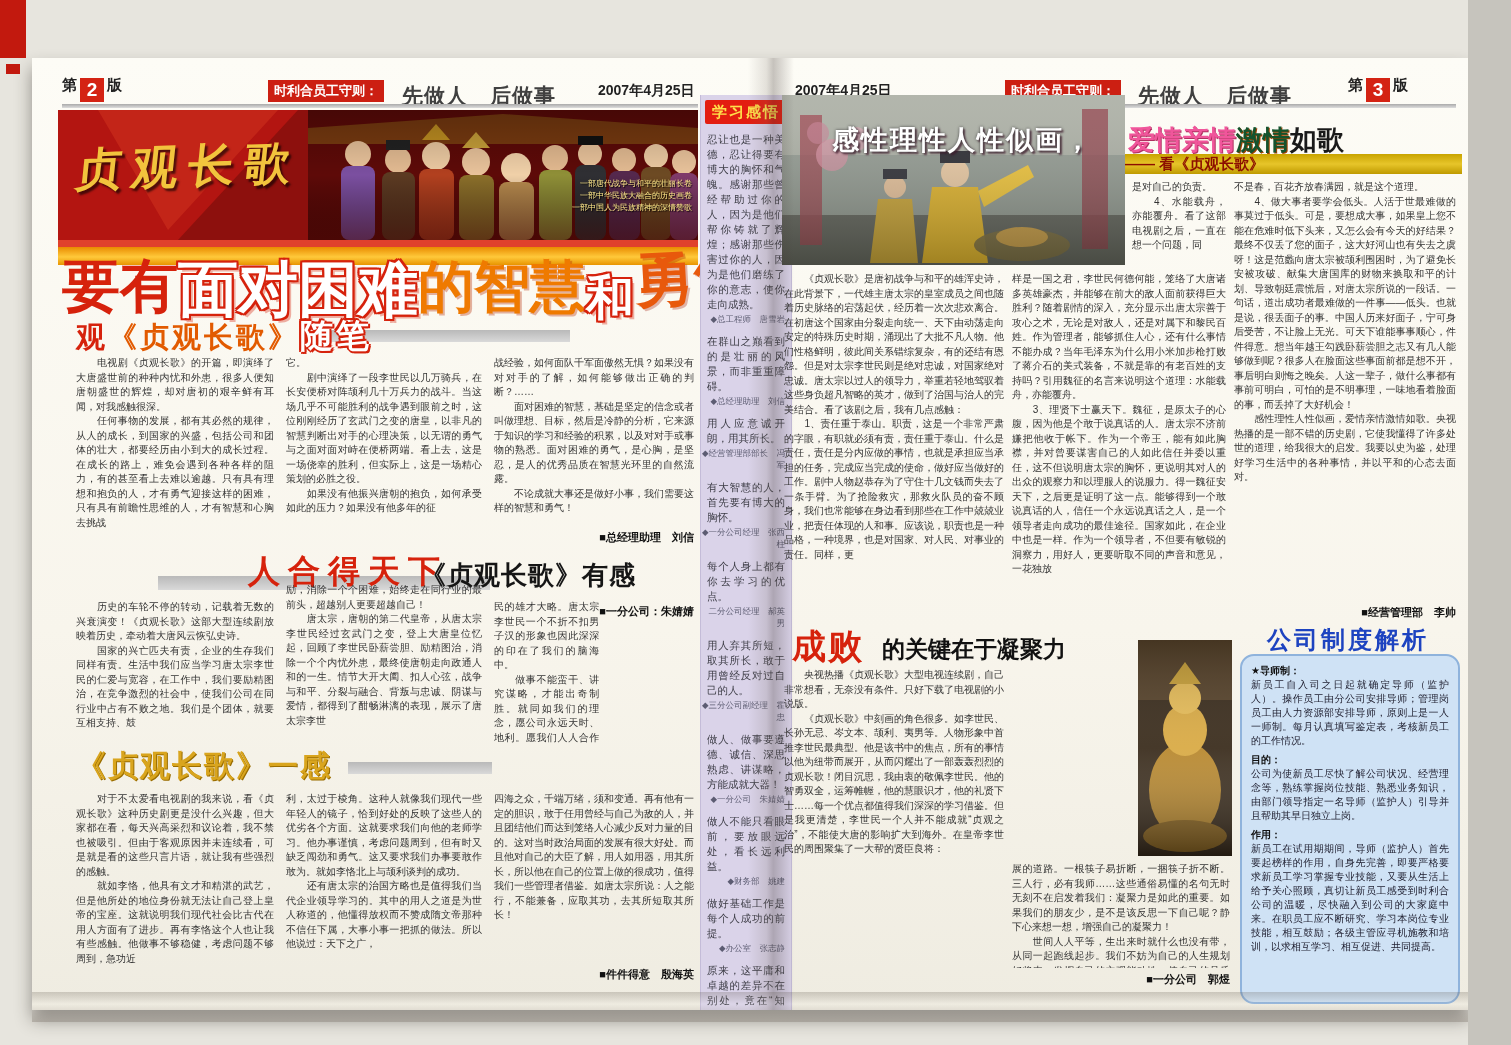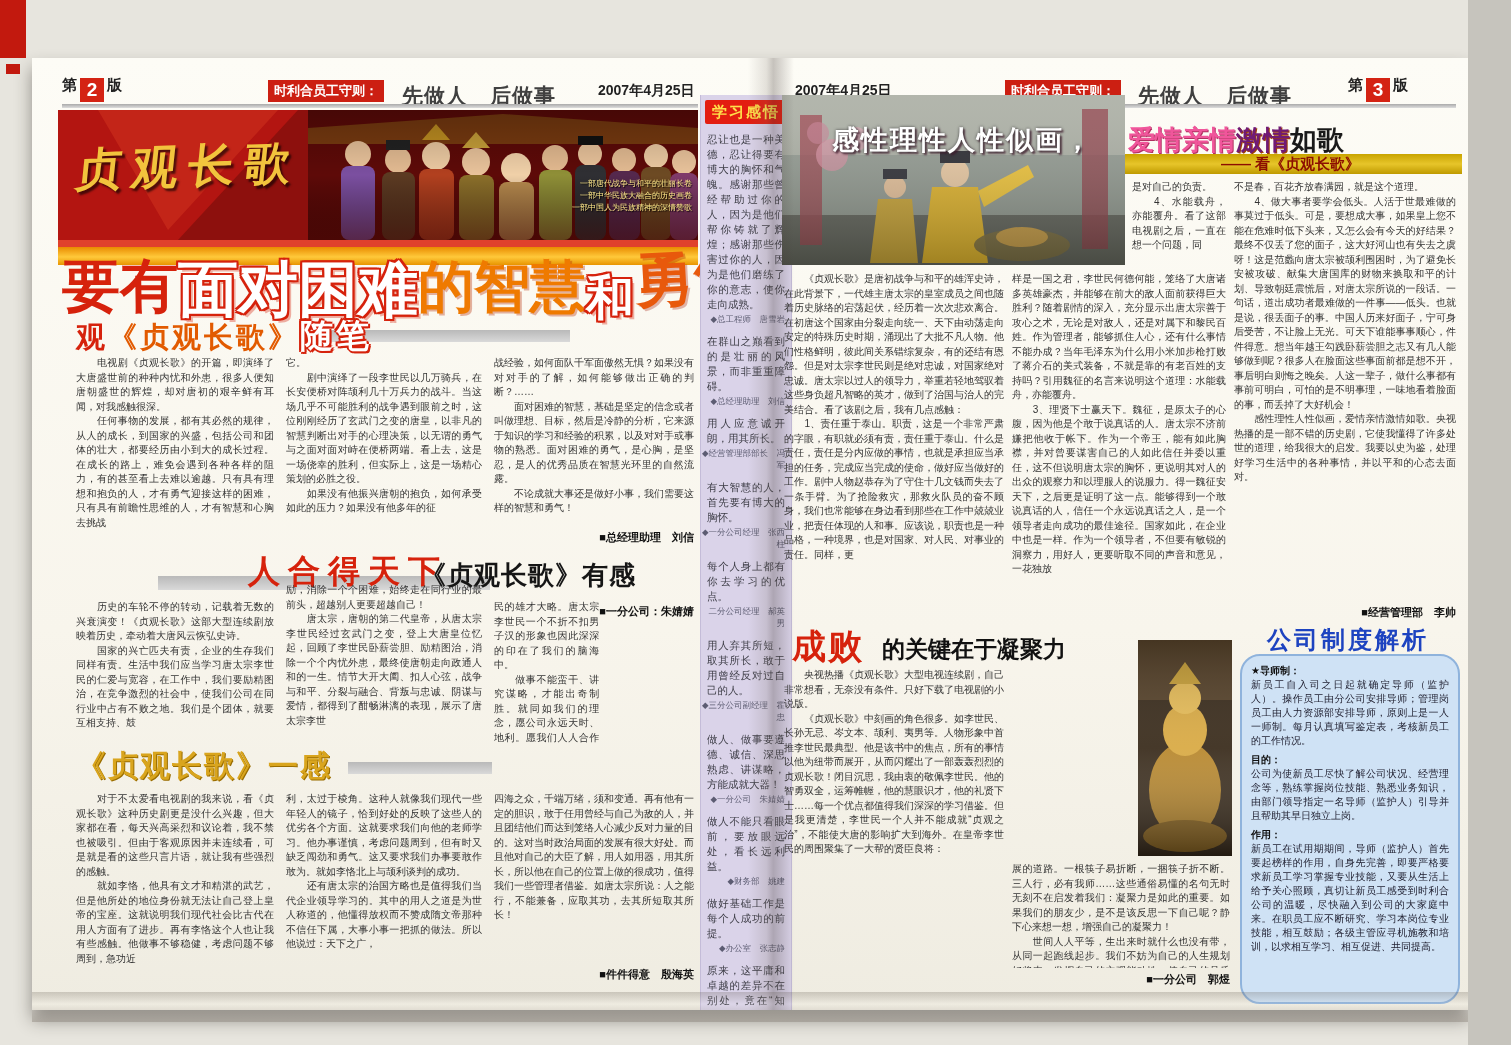--- a/index.html
+++ b/index.html
@@ -62,30 +62,30 @@
   .strip-hdr{background:#e31d10;color:#ffe14a;font-size:15px;font-weight:800;
              text-align:center;line-height:24px;letter-spacing:2px;border-radius:2px;}
   .strip-item{font-size:10.5px;line-height:15px;color:#3d3d46;text-align:justify;margin:8px 6px 0 6px;}
   .strip-auth{font-size:8.5px;color:#5c5c72;text-align:right;margin:2px 6px 0 0;}
 
   
   .r-h1{font-size:27px;font-weight:800;color:#fff;letter-spacing:2px;
         text-shadow:0 0 3px #444,2px 2px 2px rgba(60,20,40,.8);white-space:nowrap;}
   .r-h2{font-size:27px;font-weight:800;white-space:nowrap;}
   .r-h2 .pink{color:#f0569b;text-shadow:1px 1px 0 #b03060;}
-  .r-h2 .orange{color:#701a75;text-shadow:1px 1px 0 #a04000;text-align:right;}
+  .r-h2 .orange{color:#14532d;text-shadow:1px 1px 0 #a04000;text-align:right;}
   .r-h2 .black{color:#1a1a1a;}
   .goldbar{background:linear-gradient(180deg,#c9a400,#e7c52a 50%,#bf9a00);
-           color:#8c0f00;font-size:15px;font-weight:800;text-align:center;line-height:20px;padding-right:6px;}
+           color:#8c0f00;font-size:15px;font-weight:800;text-align:left;line-height:20px;padding-right:6px;}
 
   .co-red{font-size:34px;font-weight:800;color:#d6220c;letter-spacing:2px;}
   .co-black{font-size:23px;font-weight:800;color:#111;}
 
   .policy-title{font-size:24px;font-weight:800;color:#1d43c0;letter-spacing:3px;text-align:center;}
-  .policy-box{background:#cfe2f5;border:2px solid #8fb3dc;border-radius:20px;padding:8px 9px;overflow:hidden;}
+  .policy-box{background:#cfe2f5;border:2px solid #8fb3dc;border-radius:14px;padding:8px 9px;overflow:hidden;}
   .policy-box .lbl{font-weight:800;color:#111;}
   .policy-text{font-size:10px;line-height:14px;color:#223;text-align:justify;white-space:pre-line;}
 </style>
 </head>
 <body>
 
 <div class="canvas">
   <div class="sheet"></div>
   <div class="corner-red"></div>
   <div class="corner-red2"></div>

